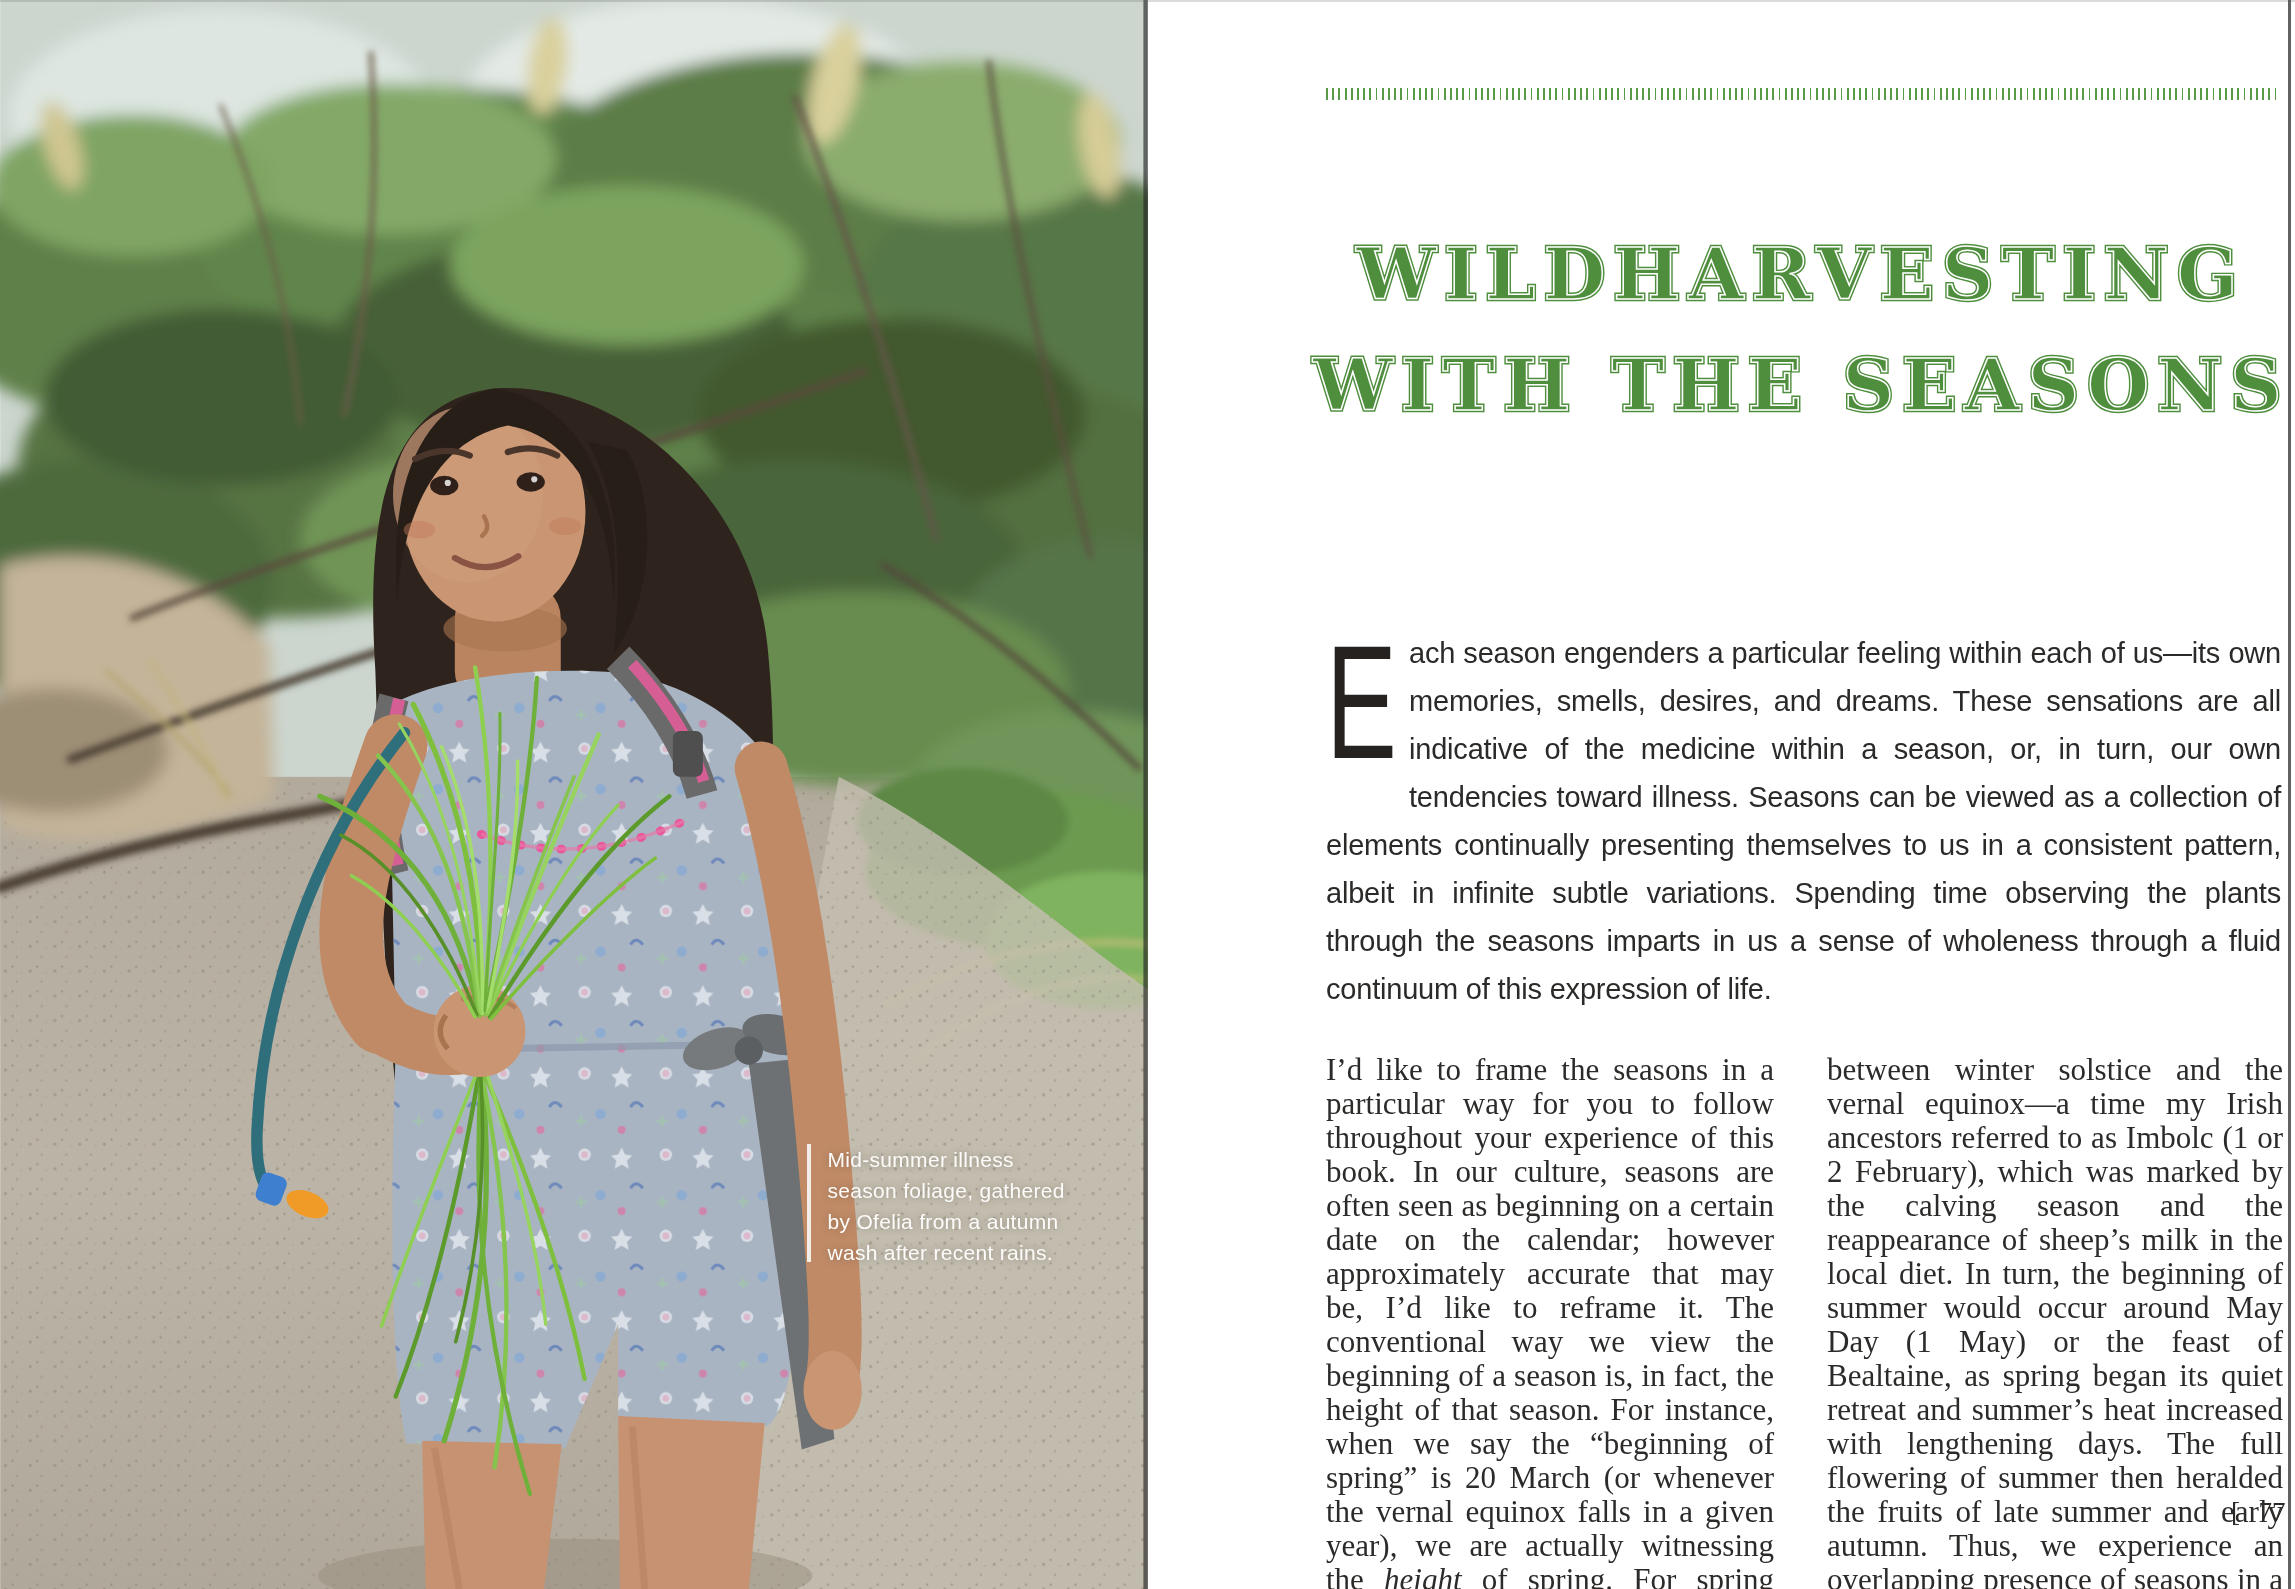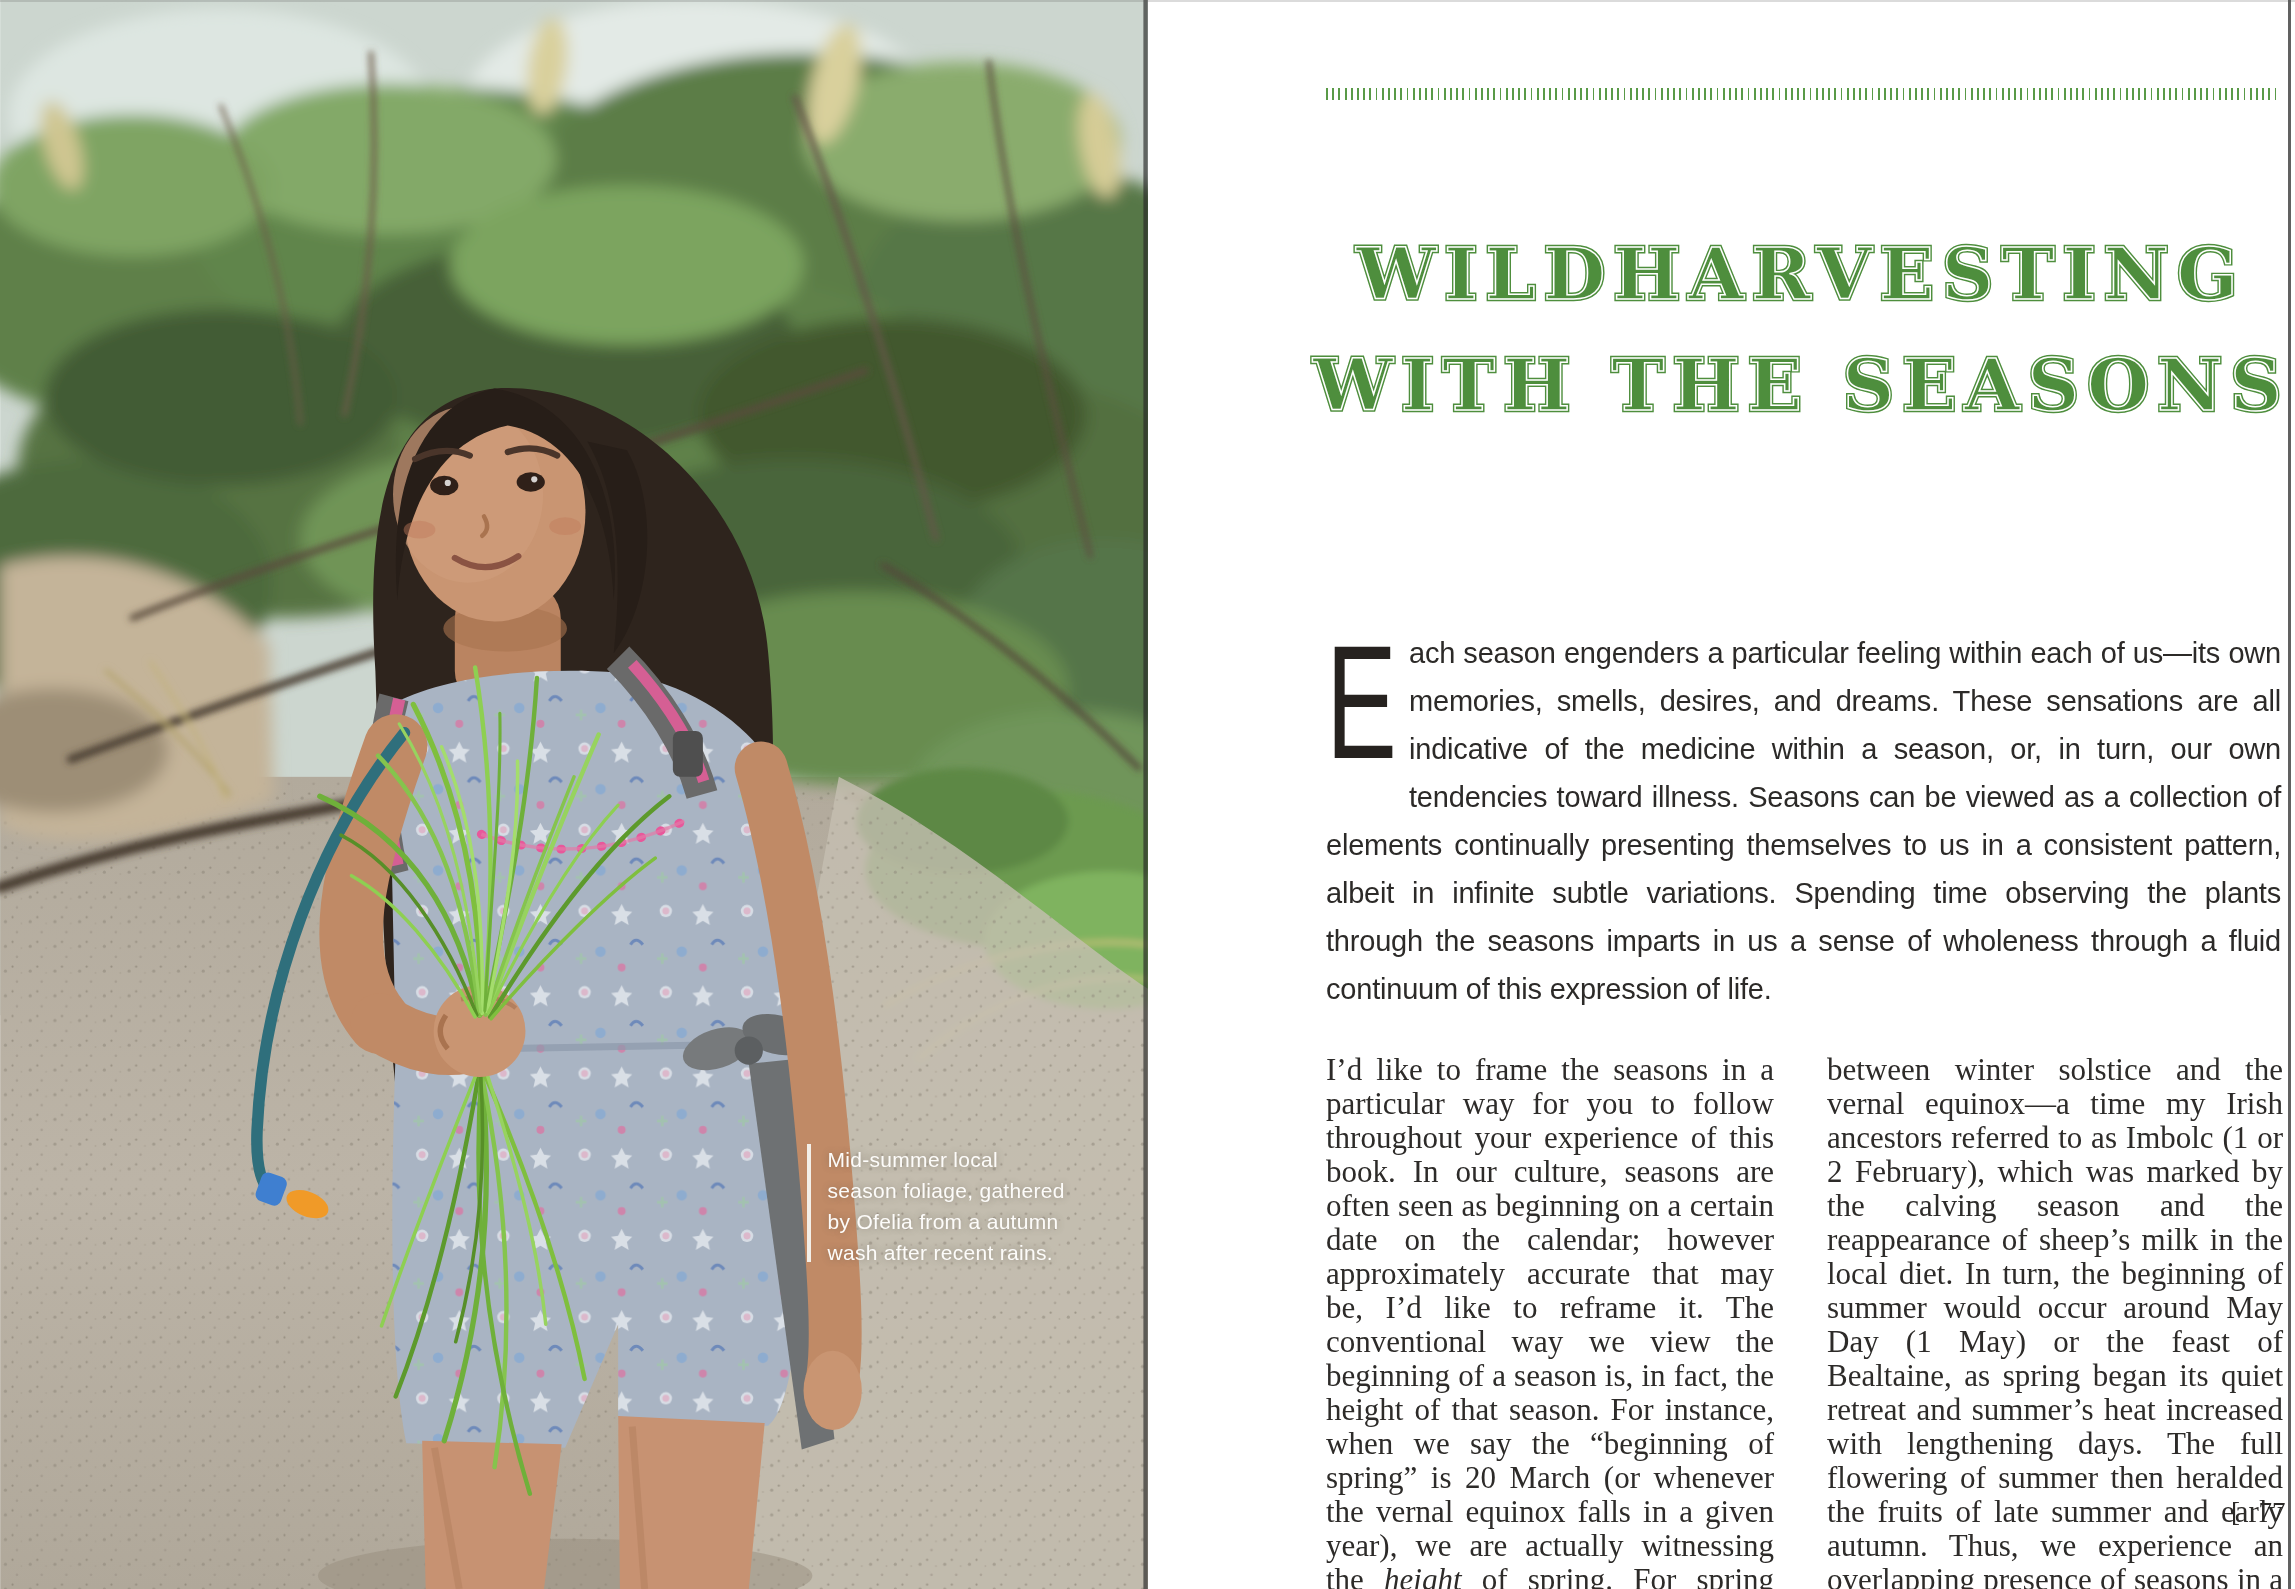--- a/index.html
+++ b/index.html
@@ -241,21 +241,21 @@
           <path d="M553,1147 C600,1050 648,968 700,912" stroke="#8ecf52" stroke-width="3.5"></path>
         </g>
       </g>
 
       <rect x="1295" y="0" width="5" height="1800" fill="#272727" opacity=".65"></rect>
     </svg>
 
     <figcaption class="photo-caption">
       <span class="caption-bar"></span>
       <div class="caption-lines">
-        <div>Mid-summer local</div>
+        <div>Mid-summer illness</div>
         <div>season foliage, gathered</div>
         <div>by Ofelia from a autumn</div>
         <div>wash after recent rains.</div>
       </div>
     </figcaption>
   </figure>
 
   <section class="page-right">
 
     <div class="tick-rule"></div>

